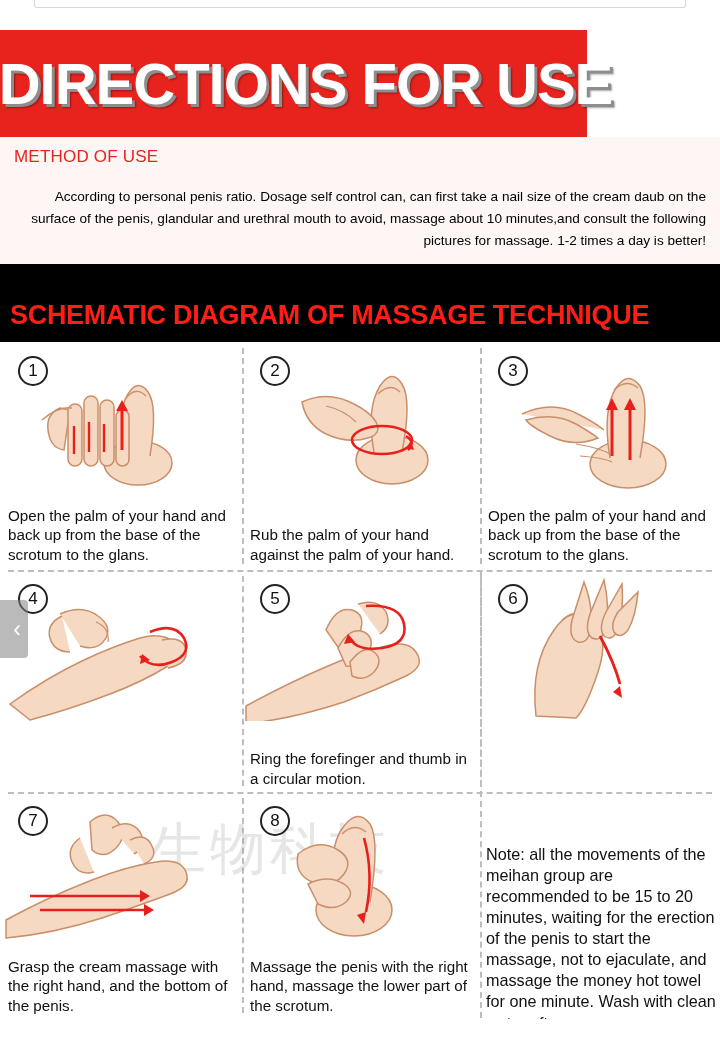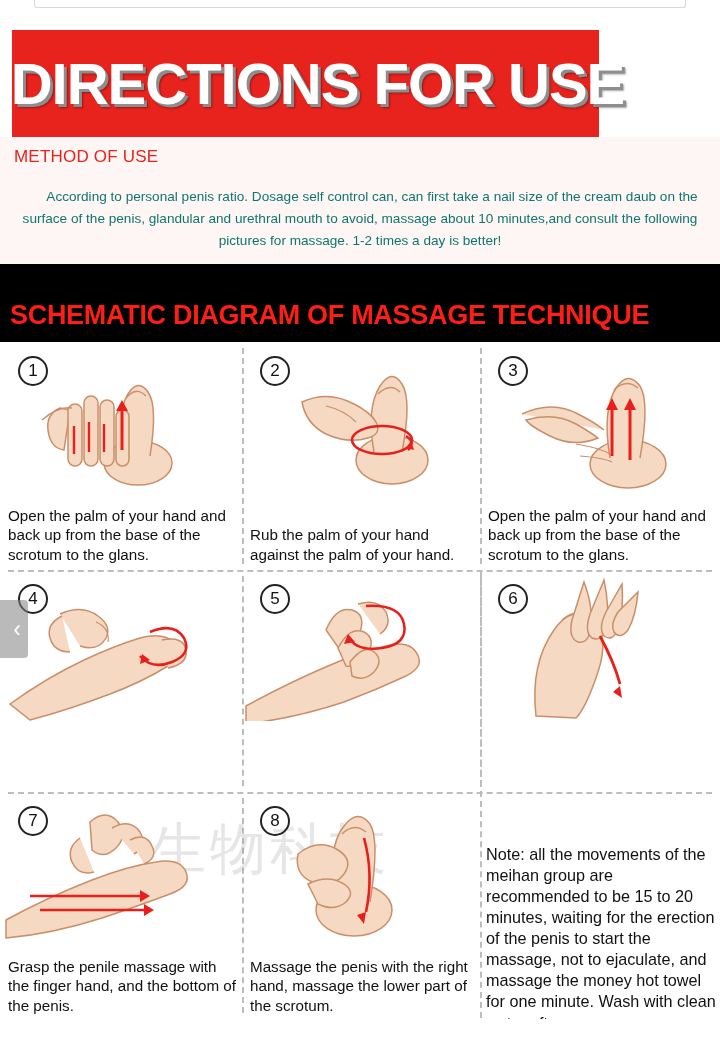--- a/index.html
+++ b/index.html
@@ -32,21 +32,21 @@
     height: 8px;
     background: #ffffff;
     border: 1px solid #d8d8d8;
     border-top: none;
     border-radius: 0 0 3px 3px;
   }
 
   
   .banner {
     position: absolute;
-    top: 30px; left: 12px;
+    top: 30px; left: 0;
     width: 587px;
     height: 107px;
     background: #e8221d;
     display: flex;
     align-items: center;
     justify-content: center;
     padding-left: 24px;
   }
   .banner-title {
     font-family: "Liberation Sans", sans-serif;
@@ -70,24 +70,24 @@
     padding: 10px 14px 0 14px;
   }
   .method-heading {
     color: #e8221d;
     font-size: 17px;
     font-weight: normal;
     letter-spacing: 0.2px;
     margin-bottom: 19px;
   }
   .method-body {
-    color: #0f766e;
+    color: #000000;
     font-size: 13.6px;
     line-height: 1.62;
-    text-align: center;
+    text-align: right;
   }
   .method-body .indent { display: inline-block; width: 24px; }
 
   
   .black-gap {
     position: absolute;
     top: 264px; left: 0;
     width: 720px;
     height: 25px;
     background: #000000;
@@ -357,20 +357,21 @@
           <path d="M4 130 q40 -22 82 -40 q32 -14 58 -20 q22 -6 30 6 q10 14 -10 24 q-30 14 -62 26 q-48 16 -98 22z" fill="#f6d9c2" stroke="#c98f6a" stroke-width="1.5"></path>
           <path d="M116 28 q20 -6 28 8 q6 14 -6 22" fill="#f6d9c2" stroke="#c98f6a" stroke-width="1.5"></path>
           <g fill="#f6d9c2" stroke="#c98f6a" stroke-width="1.5">
             <path d="M84 54 q10 -24 26 -20 q14 4 8 22 q-6 16 -20 18z"></path>
             <path d="M96 72 q12 -22 26 -16 q12 6 4 22 q-8 14 -22 12z"></path>
             <path d="M108 86 q14 -18 24 -10 q10 8 0 20 q-10 10 -22 4z"></path>
           </g>
           <path d="M124 30 q34 -2 38 18 q4 20 -22 24 q-26 4 -34 -12" fill="none" stroke="#e81f1a" stroke-width="2.6"></path>
           <path d="M106 58 l-4 10 l11 -2 z" fill="#e81f1a"></path>
         </svg>
+        <div class="caption">Ring the forefinger and thumb in a circular motion.</div>
       </div>
 
       <div class="cell c3">
         <div class="step-num">6</div>
         <svg class="art" viewBox="0 0 240 145">
           <path d="M56 140 q-6 -52 18 -86 q18 -26 38 -10 q18 16 6 52 q-12 36 -22 46z" fill="#f6d9c2" stroke="#c98f6a" stroke-width="1.5"></path>
           <path d="M82 44 q16 -14 30 0" fill="none" stroke="#c98f6a" stroke-width="1.3"></path>
           <g fill="#f6d9c2" stroke="#c98f6a" stroke-width="1.5">
             <path d="M104 6 q10 26 6 48 q-2 14 -12 12 q-10 -4 -6 -22z"></path>
             <path d="M124 4 q6 28 2 48 q-4 14 -14 10 q-8 -6 -2 -24z"></path>
@@ -398,21 +399,21 @@
             <path d="M130 42 q16 -8 22 6 q6 12 -8 18"></path>
             <path d="M80 40 q-14 10 -8 24 q6 14 22 10"></path>
           </g>
           <g stroke="#e81f1a" stroke-width="2.6" fill="none">
             <path d="M30 98 h110"></path>
               <path d="M40 112 h104"></path>
           </g>
           <path d="M140 92 l10 6 l-10 6 z" fill="#e81f1a"></path>
           <path d="M144 106 l10 6 l-10 6 z" fill="#e81f1a"></path>
         </svg>
-        <div class="caption">Grasp the penile massage with the finger hand, and the bottom of the penis.</div>
+        <div class="caption">Grasp the cream massage with the right hand, and the bottom of the penis.</div>
       </div>
 
       <div class="cell c2">
         <div class="step-num">8</div>
         <svg class="art" viewBox="0 0 238 145">
           <ellipse cx="112" cy="112" rx="38" ry="26" fill="#f6d9c2" stroke="#c98f6a" stroke-width="1.5"></ellipse>
           <path d="M94 104 q-10 -54 8 -76 q14 -18 26 -2 q10 16 0 78" fill="#f6d9c2" stroke="#c98f6a" stroke-width="1.5"></path>
           <path d="M100 36 q12 -12 24 -2" fill="none" stroke="#c98f6a" stroke-width="1.3"></path>
           <g fill="#f6d9c2" stroke="#c98f6a" stroke-width="1.5">
             <path d="M56 56 q20 -16 40 -4 q16 10 6 24 q-12 16 -32 8 q-18 -8 -14 -28z"></path>

